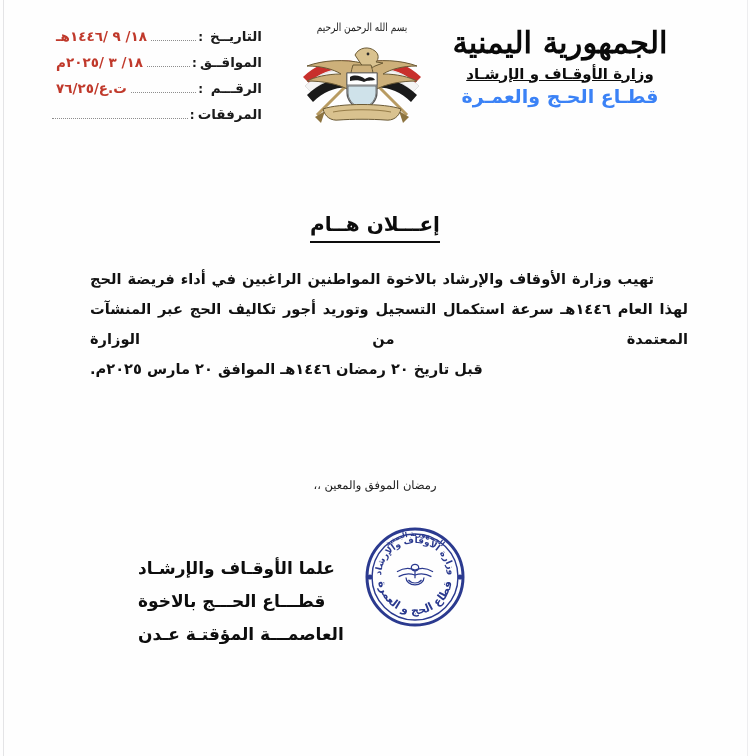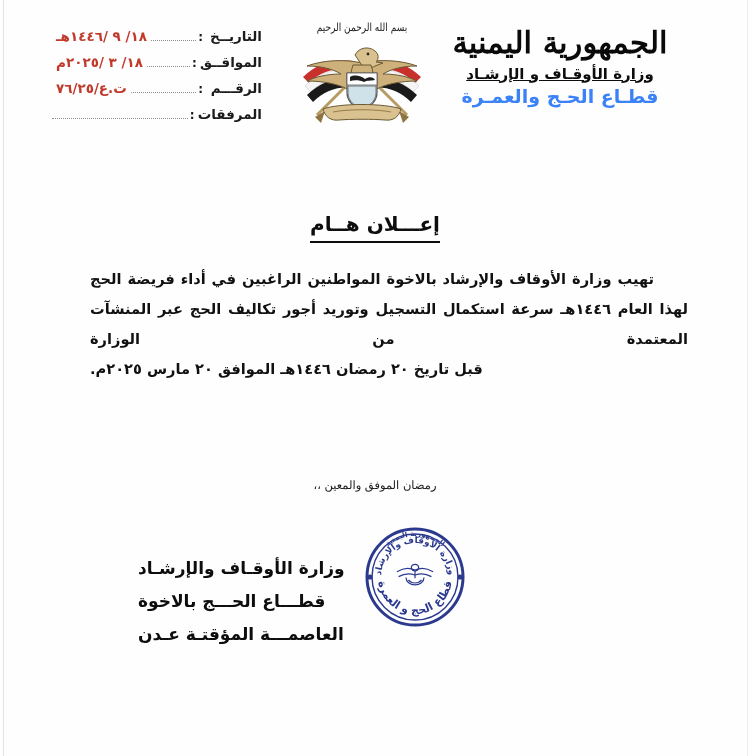--- a/index.html
+++ b/index.html
@@ -348,18 +348,18 @@
         <path d="M-20 2 C-13 -2 -6 -2 0 0 C6 -2 13 -2 20 2"></path>
         <ellipse cx="0" cy="-9" rx="4.5" ry="4"></ellipse>
         <path d="M0 -5 L0 4"></path>
         <path d="M-8 6 C-4 11 4 11 8 6"></path>
         <path d="M-11 3 A 11 9 0 0 0 11 3"></path>
       </g>
     </svg>
   </div>
 
   <div class="signature">
-    <div class="sig-line">وزارة الأوقـاف والإرشـاد</div>
+    <div class="sig-line">علما الأوقـاف والإرشـاد</div>
     <div class="sig-line">قطـــاع الحـــج بالاخوة</div>
     <div class="sig-line">العاصمـــة المؤقتـة عـدن</div>
   </div>
 
 </div>
 
 </body></html>

